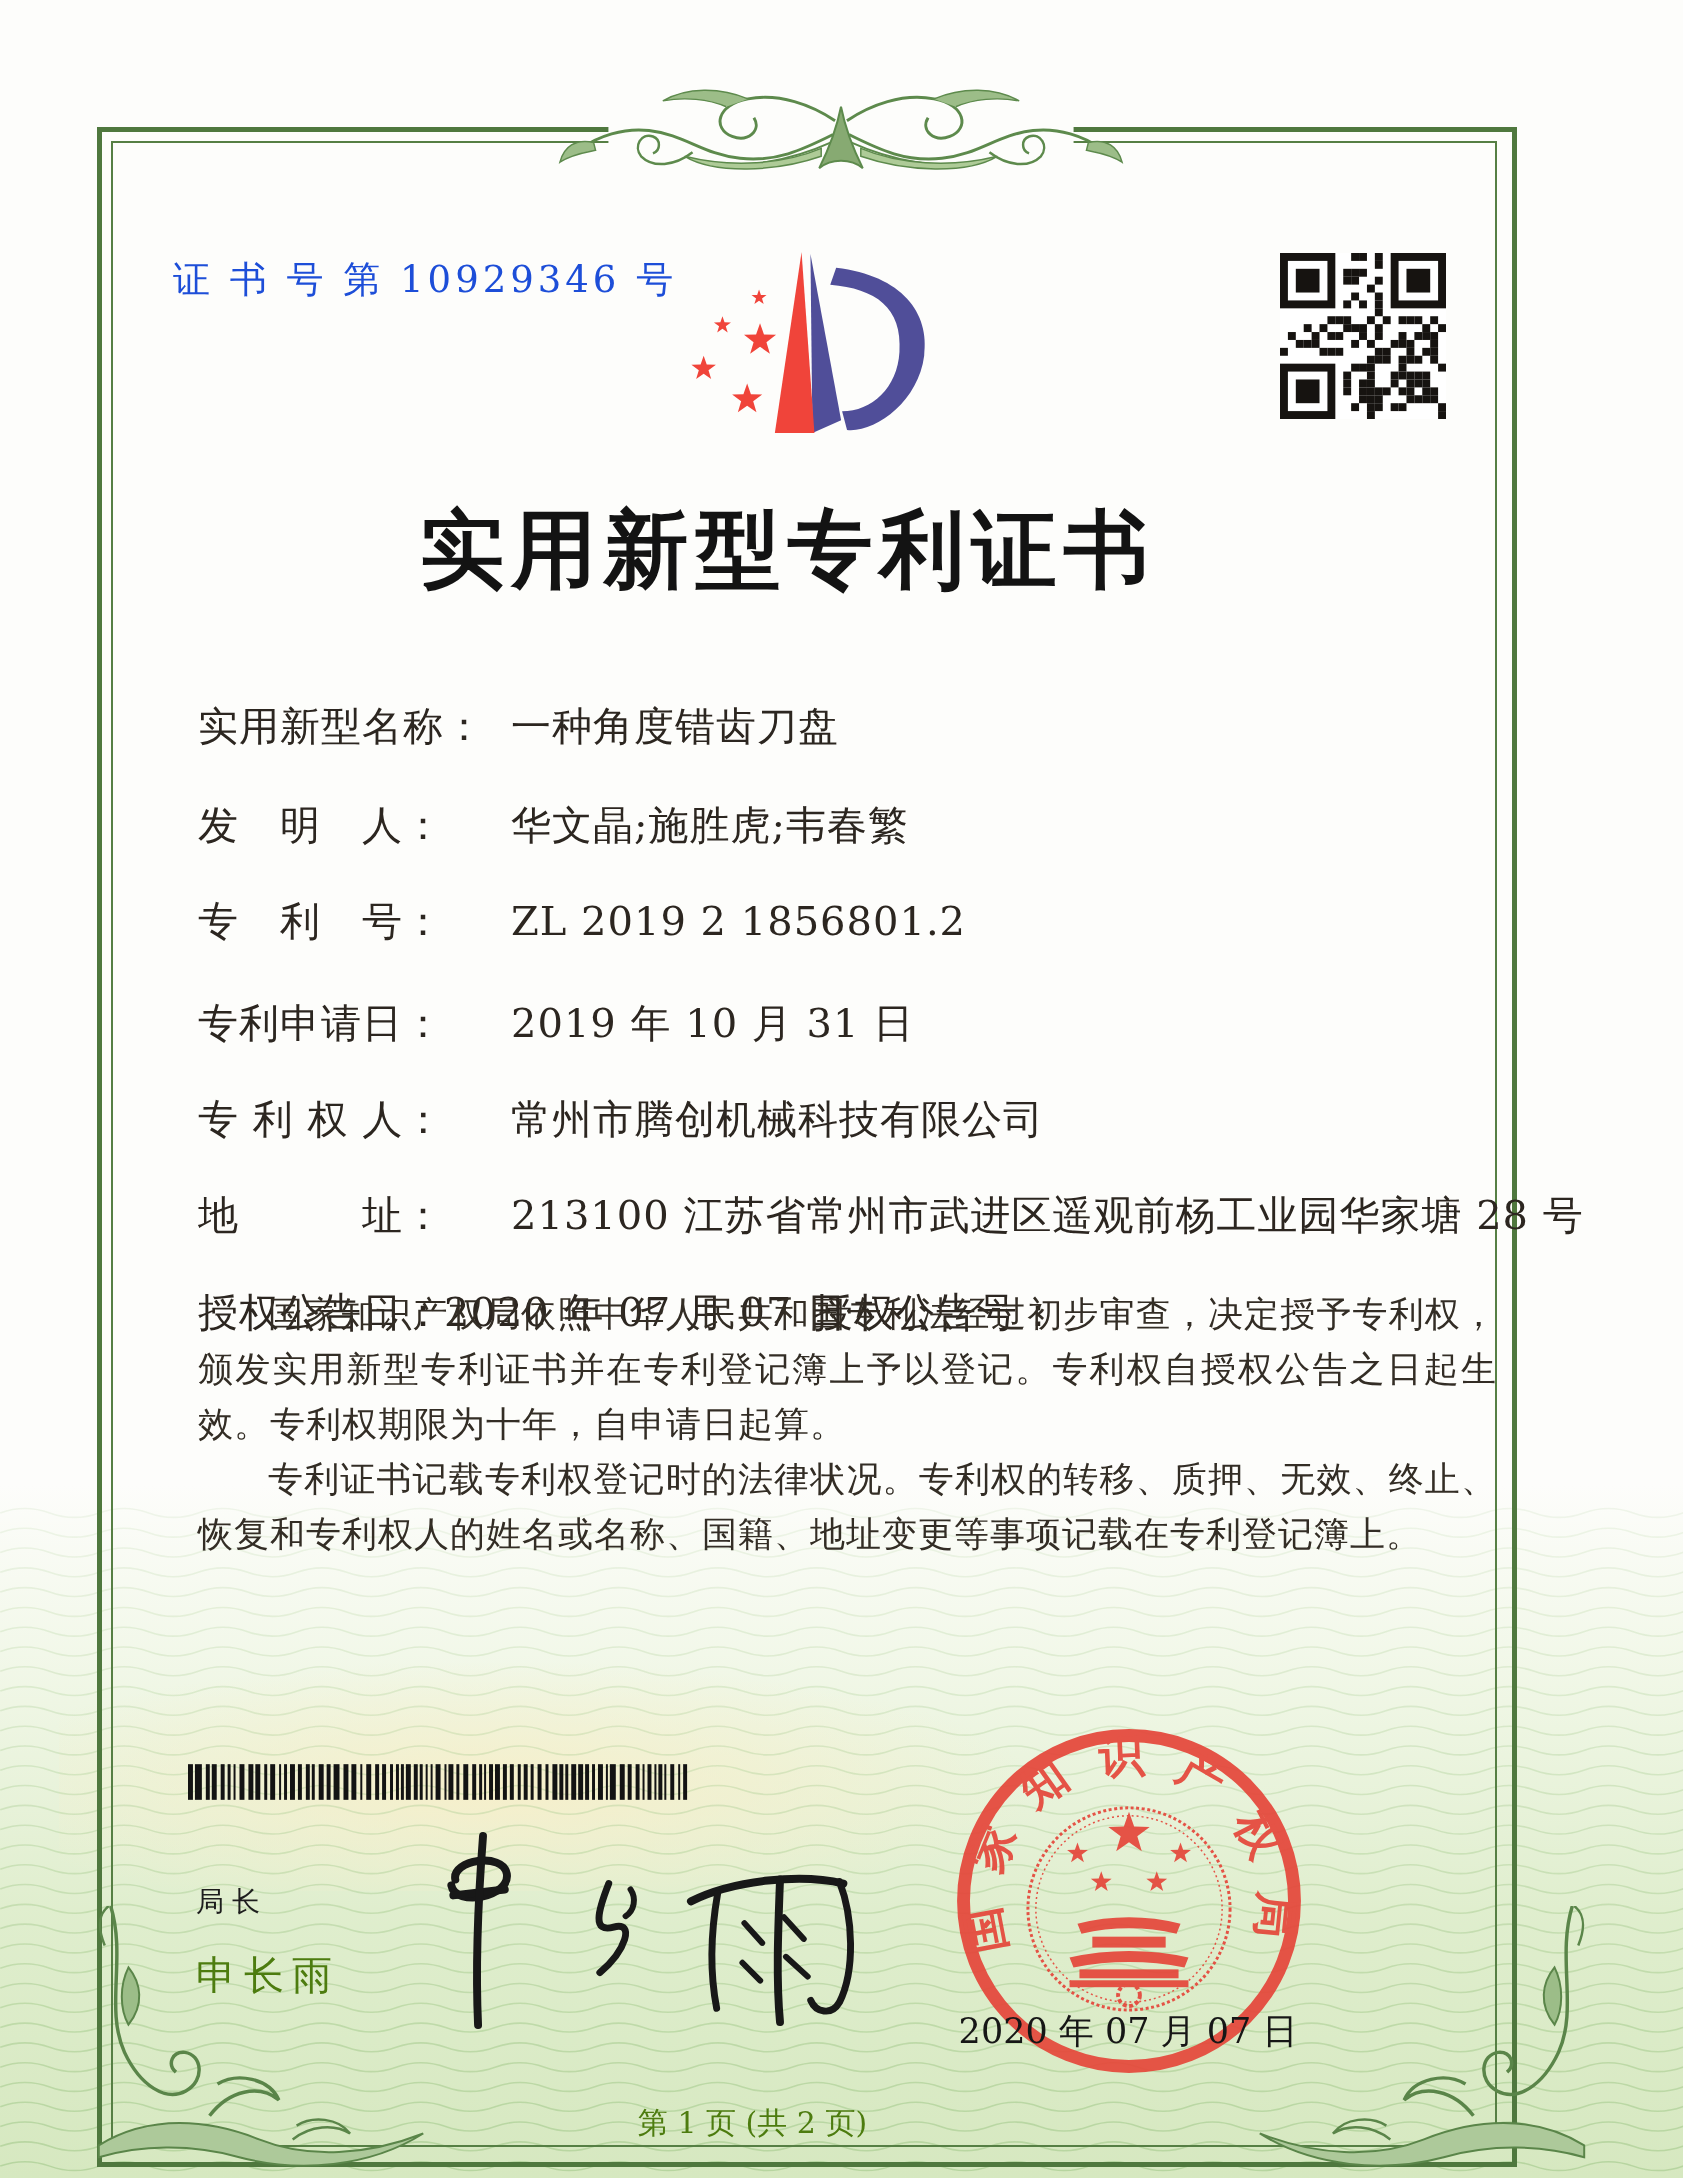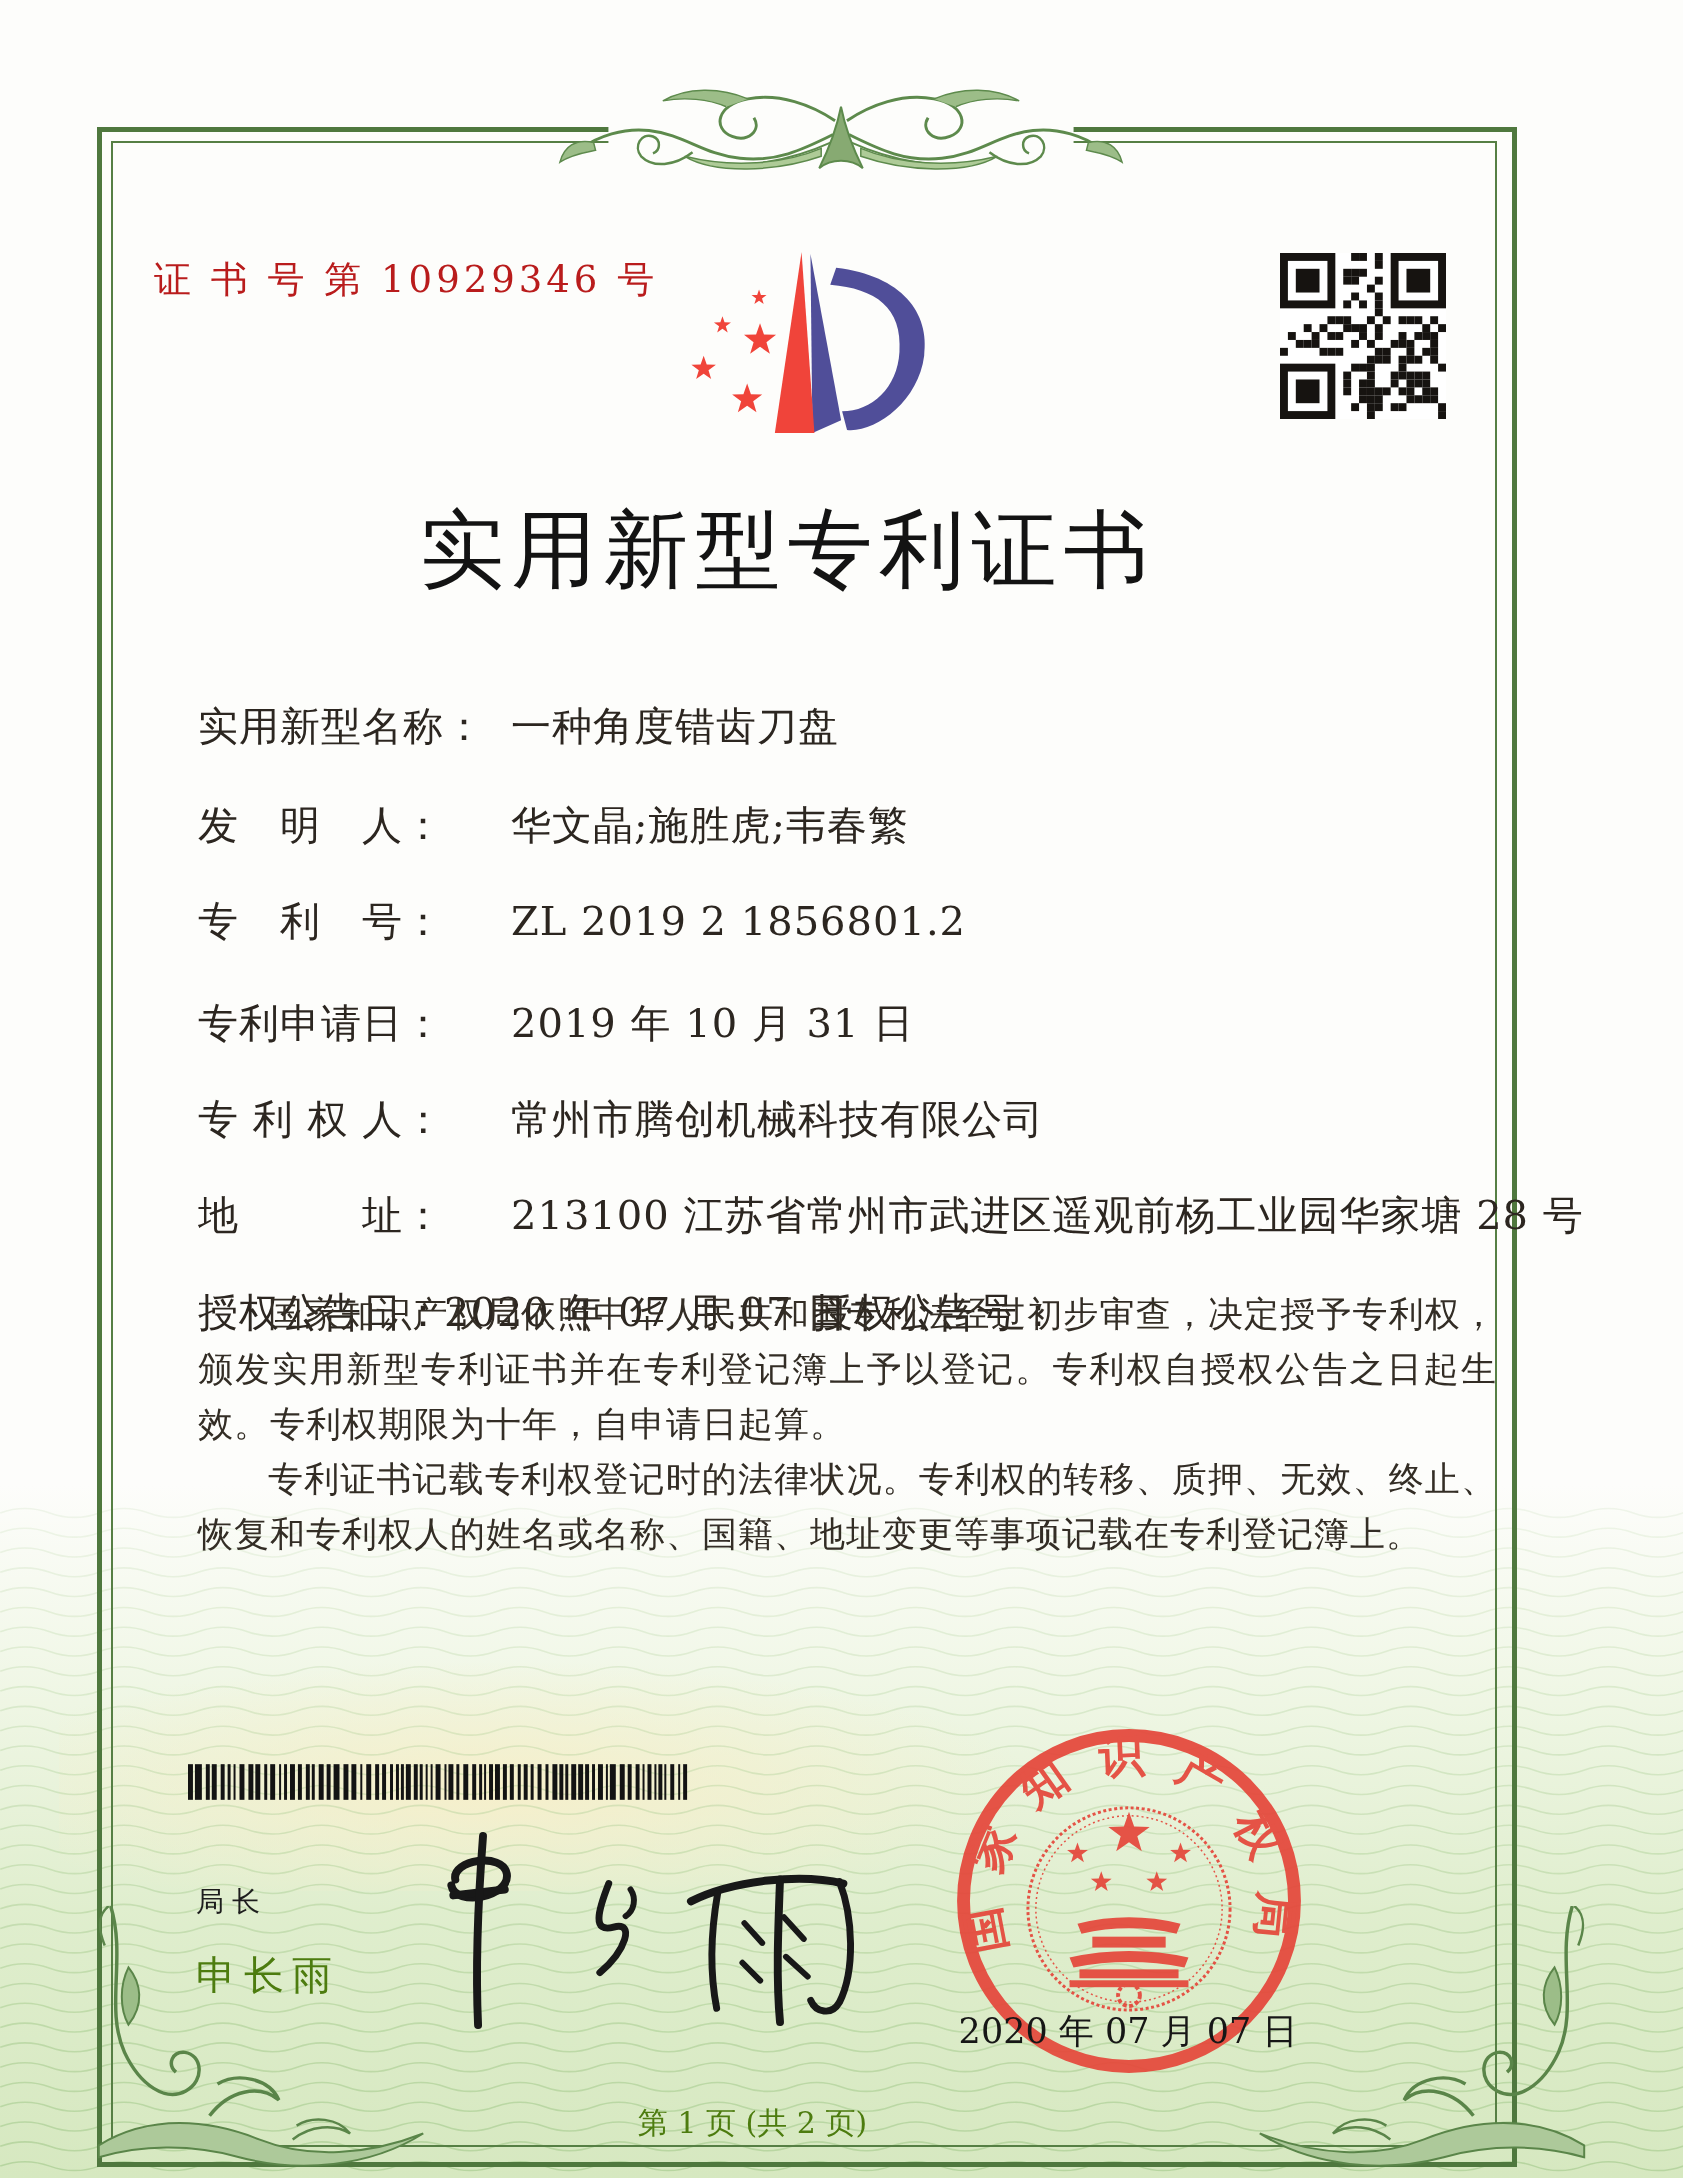--- a/index.html
+++ b/index.html
@@ -27,28 +27,28 @@
   .frame-outer{
     position:absolute;left:97px;top:127px;width:1410px;height:2030px;
     border:5px solid #4f783e;
   }
   .frame-inner{
     position:absolute;left:111px;top:141px;width:1382px;height:2002px;
     border:2px solid #567f44;
   }
   
   .cert-no{
-    position:absolute;left:154px;top:255px;
-    font-size:37px;letter-spacing:4px;color:#b91c1c;white-space:nowrap;
+    position:absolute;left:173px;top:255px;
+    font-size:37px;letter-spacing:4px;color:#1d4ed8;white-space:nowrap;
   }
   .cnipa-logo{position:absolute;left:673px;top:238px;}
   .qr{position:absolute;left:1280px;top:253px;}
   .title{
     position:absolute;left:337px;top:493px;width:901px;margin:0;
-    font-size:85px;font-weight:normal;letter-spacing:7px;text-align:center;
+    font-size:85px;font-weight:bold;letter-spacing:7px;text-align:center;
     color:#131313;white-space:nowrap;
   }
   
   .frow{
     position:absolute;left:198px;width:1317px;height:59px;
     font-size:40px;color:#2c2620;letter-spacing:1px;white-space:nowrap;
   }
   .flabel{display:inline-block;min-width:313px;}
   .fvalue{display:inline-block;}
   .g2l{position:absolute;left:615px;}

